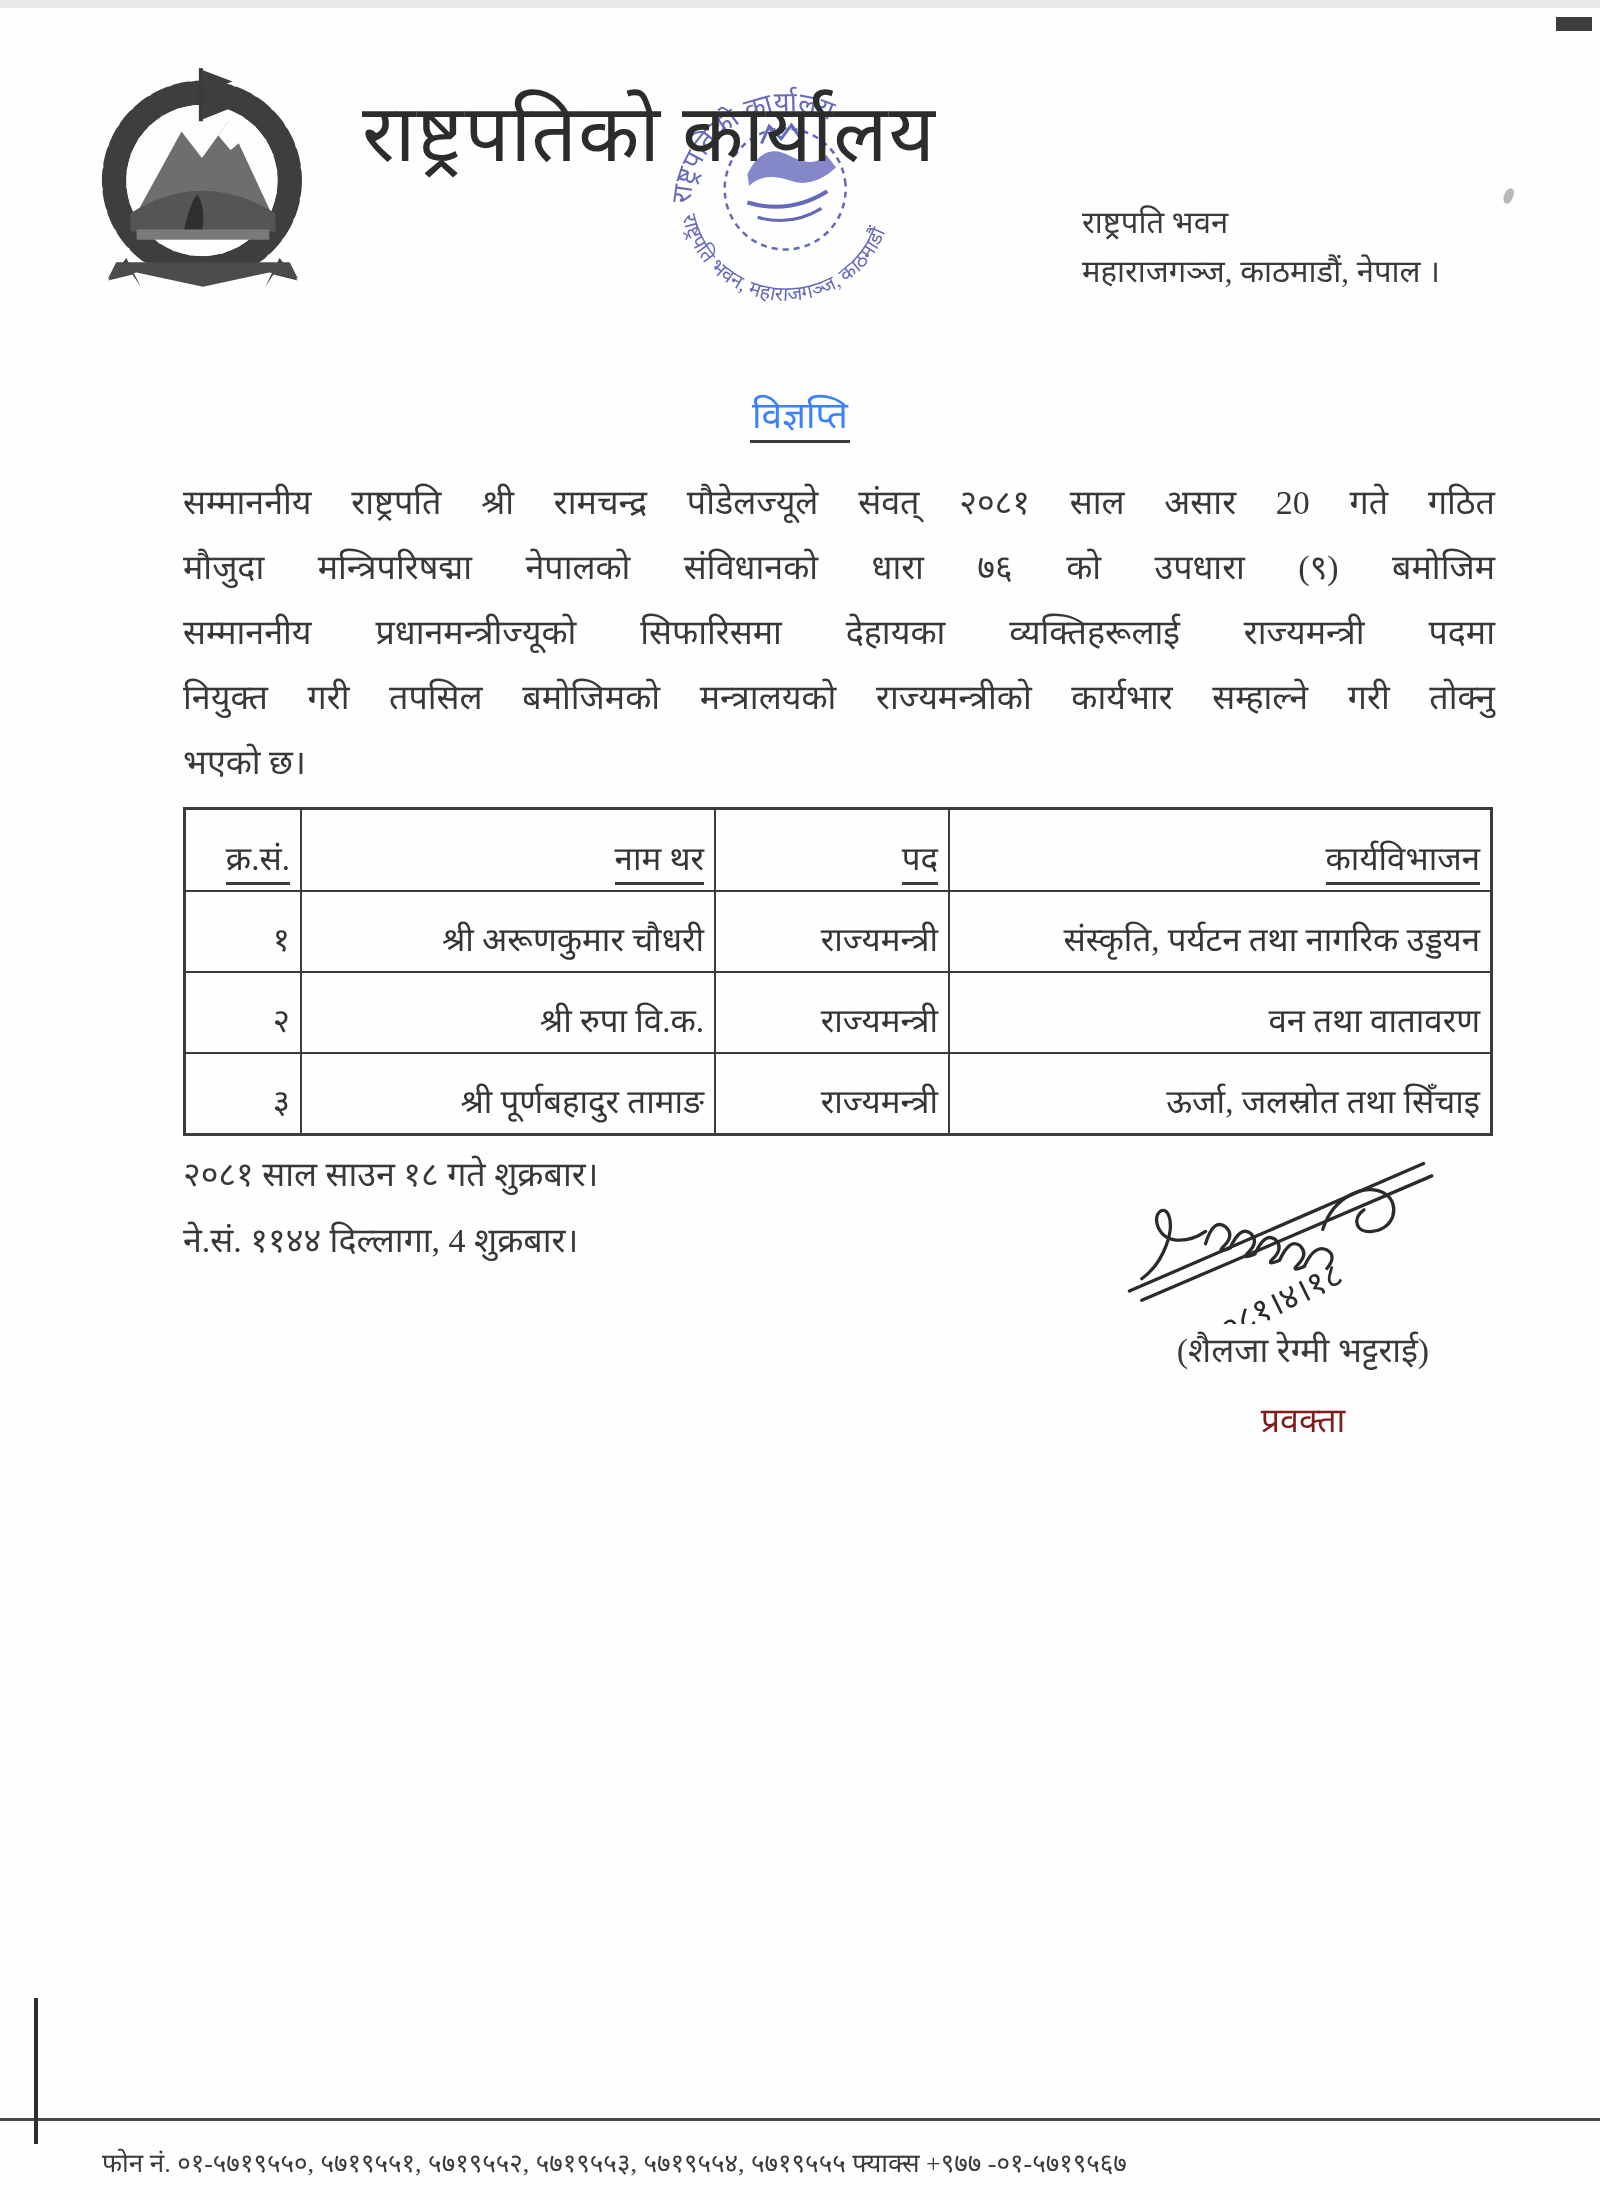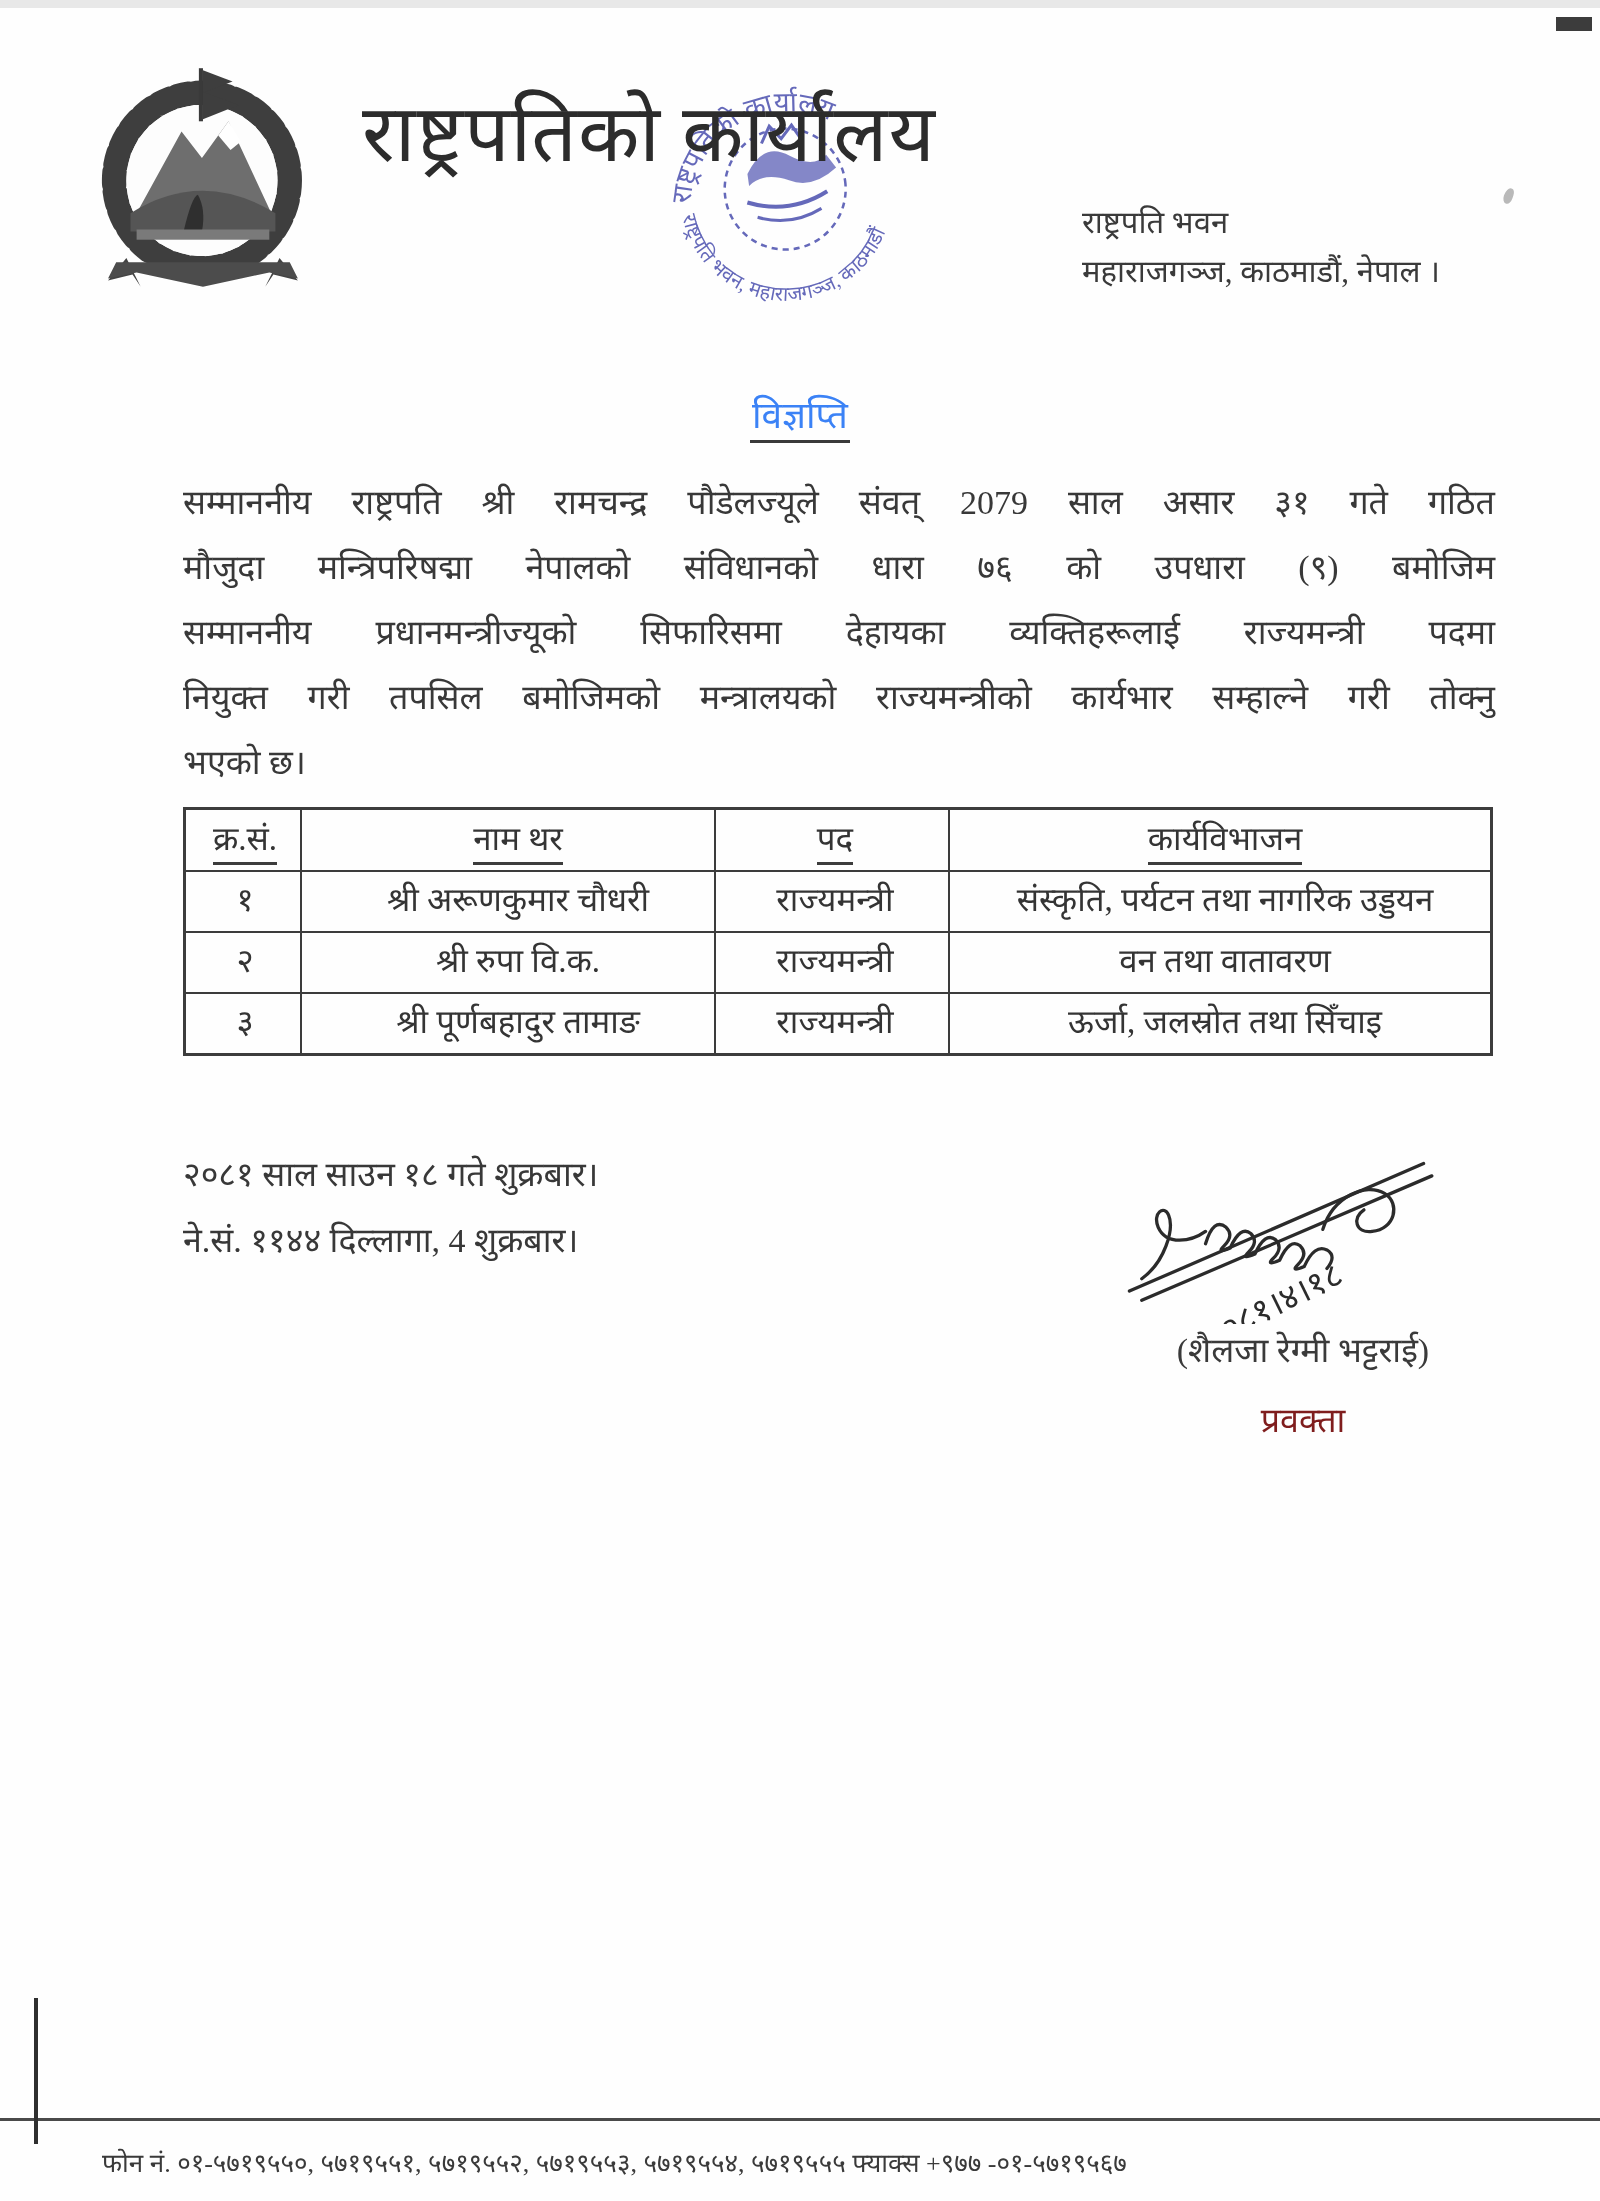--- a/index.html
+++ b/index.html
@@ -37,22 +37,22 @@
   }
   .body-line{text-align:justify;text-align-last:justify;}
   .body-line.last{text-align-last:left;}
   
   .ministers{
     position:absolute;left:183px;top:799px;width:1310px;
     border-collapse:collapse;font-size:33px;color:#343434;
     border:3px solid #3c3c3c;
   }
   .ministers th,.ministers td{
-    border:2px solid #3c3c3c;font-weight:normal;text-align:center;
-    padding:4px 10px 10px 16px;
+    border:2px solid #3c3c3c;font-weight:normal;text-align:right;
+    padding:24px 10px 10px 16px;
   }
   .ministers th{height:46px;}
   .ministers td{height:44px;}
   .ministers .c-sn{width:90px;padding-left:14px;}
   .ministers .c-name{width:372px;padding-left:30px;}
   .ministers .c-post{width:206px;padding-left:16px;}
   .ministers .c-port{padding-left:20px;}
   .th-u{border-bottom:3px solid #3c3c3c;padding-bottom:5px;}
   
   .date-block{
@@ -126,21 +126,21 @@
   <div class="address">
     <div>राष्ट्रपति भवन</div>
     <div>महाराजगञ्ज, काठमाडौं, नेपाल ।</div>
   </div>
 
   <div class="notice-heading">
     <span>विज्ञप्ति</span>
   </div>
 
   <div class="body-text">
-    <div class="body-line">सम्माननीय राष्ट्रपति श्री रामचन्द्र पौडेलज्यूले संवत् 2079 साल असार ३१ गते गठित</div>
+    <div class="body-line">सम्माननीय राष्ट्रपति श्री रामचन्द्र पौडेलज्यूले संवत् २०८१ साल असार 20 गते गठित</div>
     <div class="body-line">मौजुदा मन्त्रिपरिषद्मा नेपालको संविधानको धारा ७६ को उपधारा (९) बमोजिम</div>
     <div class="body-line">सम्माननीय प्रधानमन्त्रीज्यूको सिफारिसमा देहायका व्यक्तिहरूलाई राज्यमन्त्री पदमा</div>
     <div class="body-line">नियुक्त गरी तपसिल बमोजिमको मन्त्रालयको राज्यमन्त्रीको कार्यभार सम्हाल्ने गरी तोक्नु</div>
     <div class="body-line last">भएको छ।</div>
   </div>
 
   <table class="ministers">
     <thead>
       <tr>
         <th class="c-sn"><span class="th-u">क्र.सं.</span></th>

